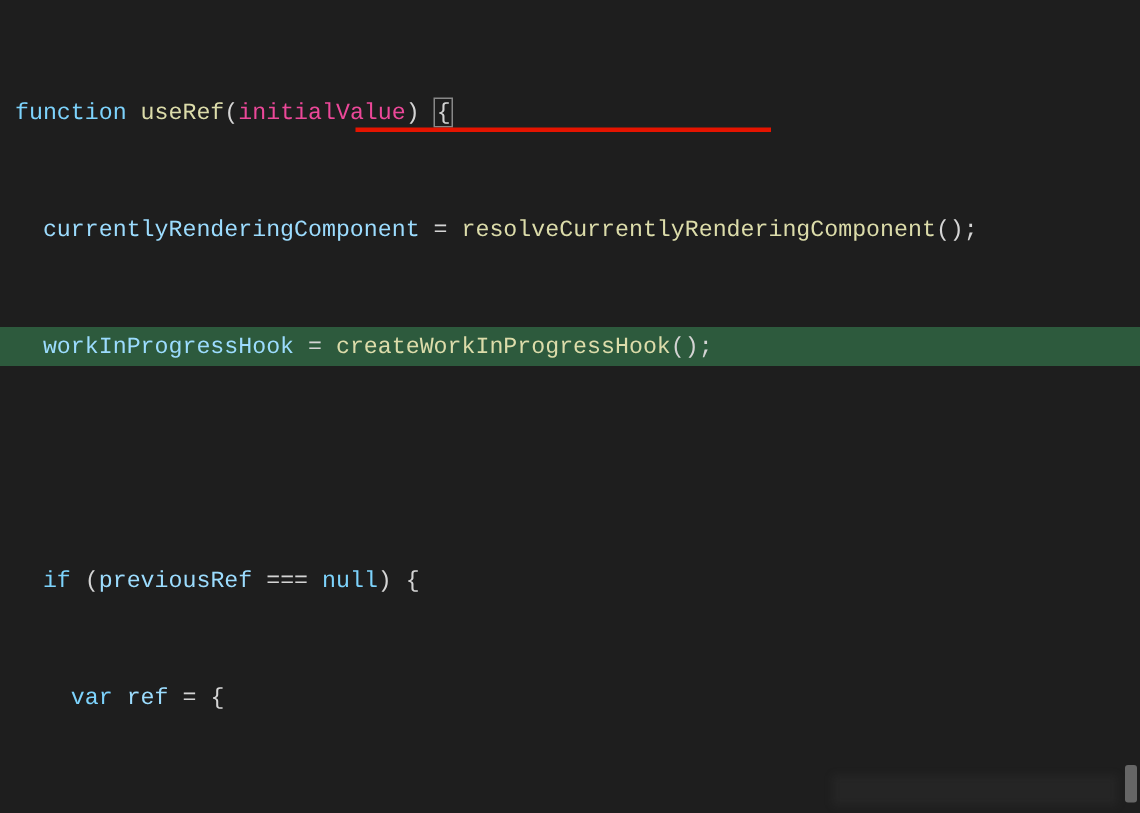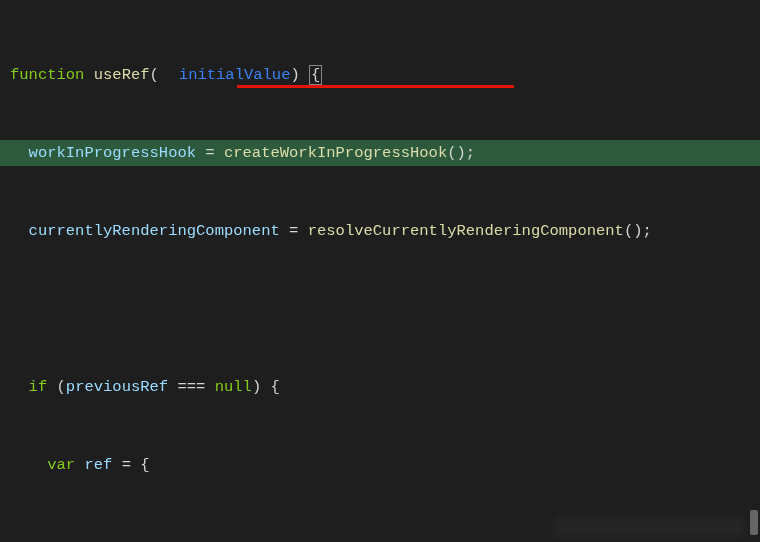--- a/index.html
+++ b/index.html
@@ -21,23 +21,23 @@
       padding: 10px 0;
       white-space: pre;
     }
     .line {
       padding: 0 10px;
       position: relative;
     }
     .line.highlighted {
       background: #2d5a3d;
     }
-    .keyword { color: #84cc16; }
+    .keyword { color: #7dd3fc; }
     .funcname { color: #dcdcaa; text-align: center; }
-    .param { color: #3b82f6; margin-left: 20px; }
+    .param { color: #ec4899; }
     .variable { color: #9cdcfe; }
     .operator { color: #d4d4d4; }
     .punct { color: #d4d4d4; }
     .prop { color: #9cdcfe; }
     .bracket-highlight {
       border: 1px solid #888;
       padding: 0 1px;
     }
     .underline-red {
       position: absolute;
@@ -62,22 +62,22 @@
       height: 20px;
       background: rgba(80,80,80,0.15);
       filter: blur(3px);
     }
   </style>
 </head>
 <body>
 
 <div class="code-container">
   <div class="line"><span class="keyword">function</span> <span class="funcname">useRef</span><span class="punct">(</span><span class="param">initialValue</span><span class="punct">)</span><span> </span><span class="punct bracket-highlight">{</span></div>
+  <div class="line"><span>  </span><span class="variable">currentlyRenderingComponent</span><span class="operator"> = </span><span class="funcname">resolveCurrentlyRenderingComponent</span><span class="punct">();</span></div>
   <div class="line highlighted"><span>  </span><span class="variable">workInProgressHook</span><span class="operator"> = </span><span class="funcname">createWorkInProgressHook</span><span class="punct">();</span></div>
-  <div class="line"><span>  </span><span class="variable">currentlyRenderingComponent</span><span class="operator"> = </span><span class="funcname">resolveCurrentlyRenderingComponent</span><span class="punct">();</span></div>
   <div class="line">&nbsp;</div>
   <div class="line"><span>  </span><span class="keyword">if</span><span> </span><span class="punct">(</span><span class="variable">previousRef</span><span class="operator"> === </span><span class="keyword">null</span><span class="punct">)</span><span> </span><span class="punct">{</span></div>
   <div class="line"><span>    </span><span class="keyword">var</span><span> </span><span class="variable">ref</span><span class="operator"> = </span><span class="punct">{</span></div>
   
   
   
   
   
   
   

